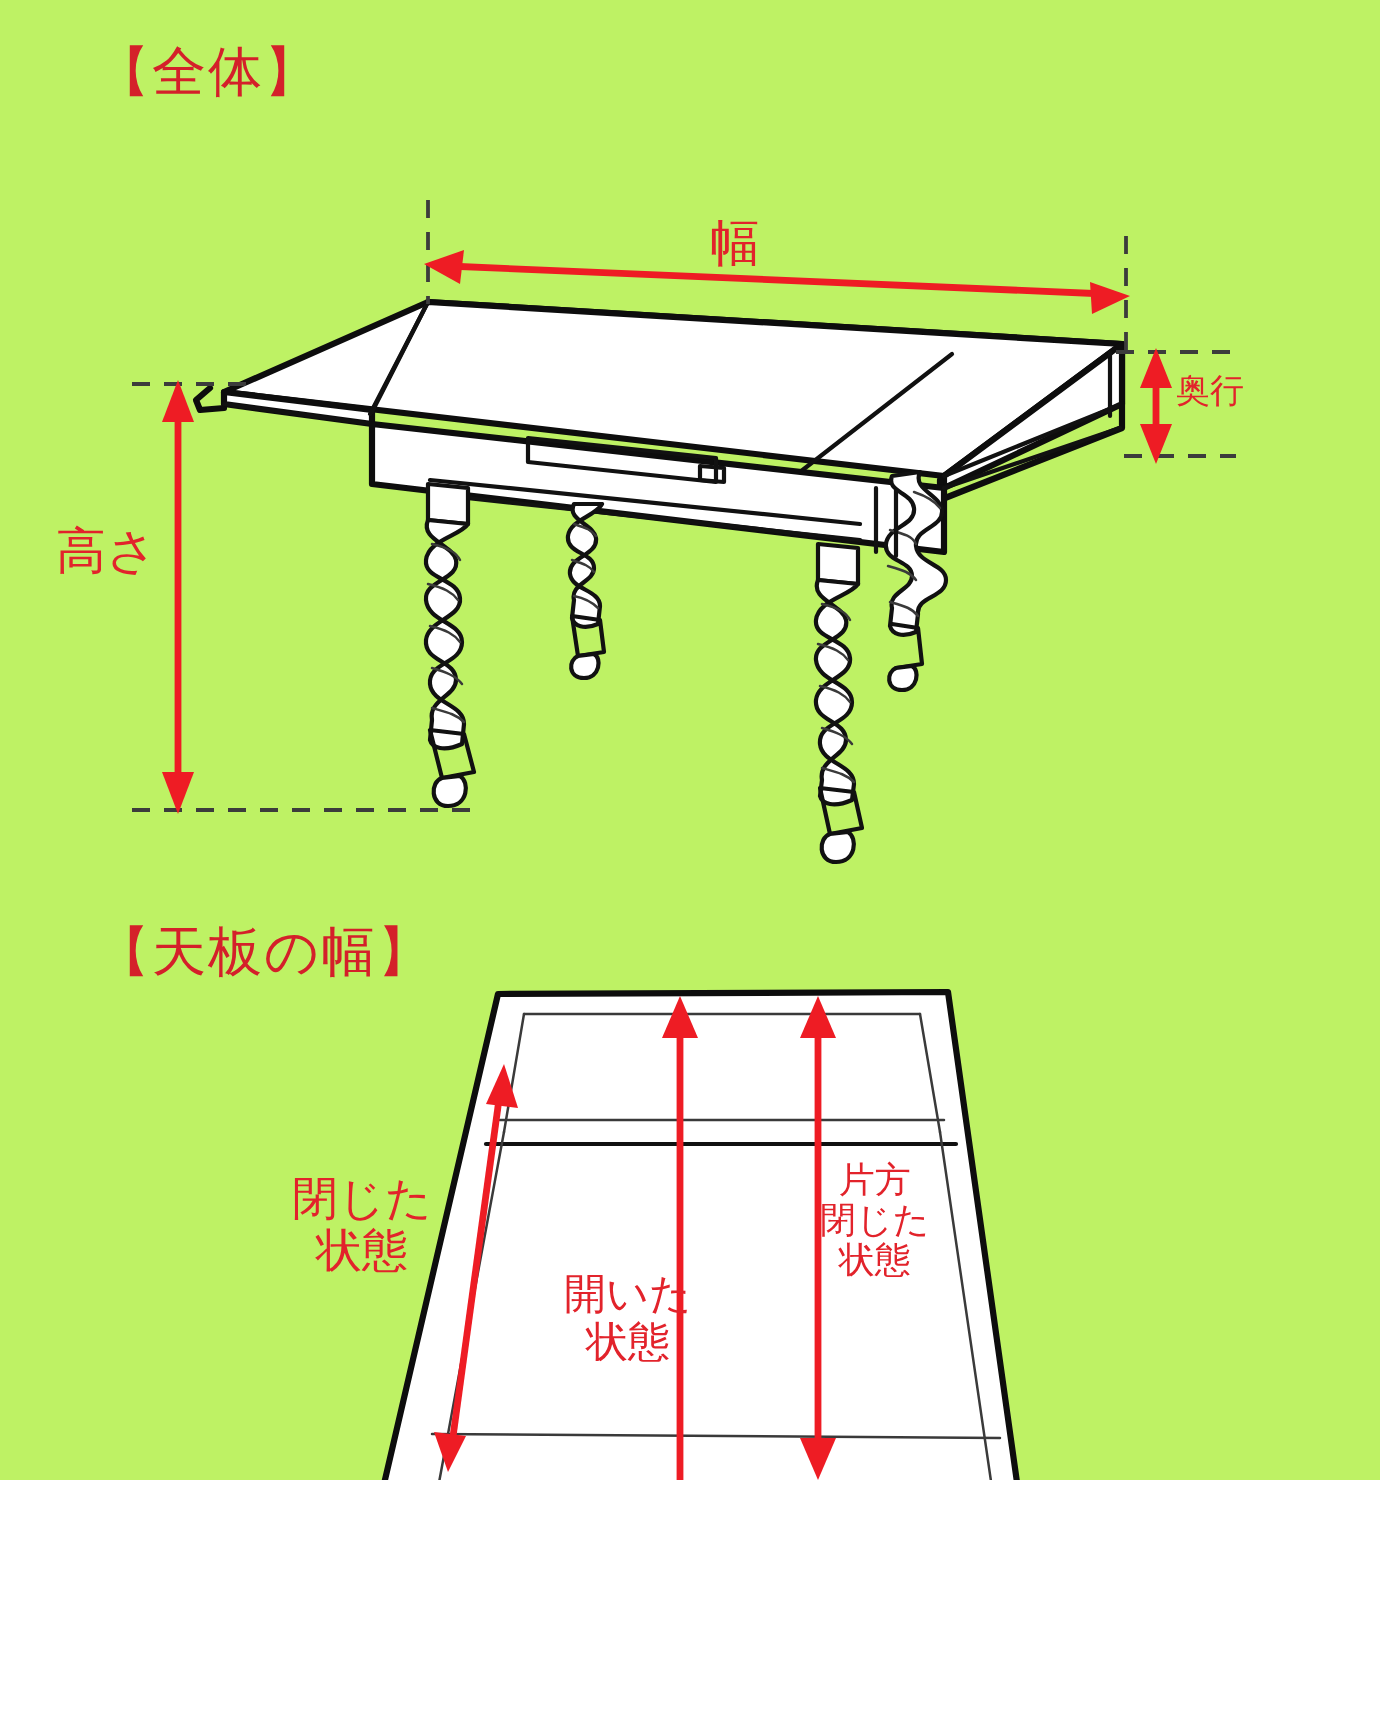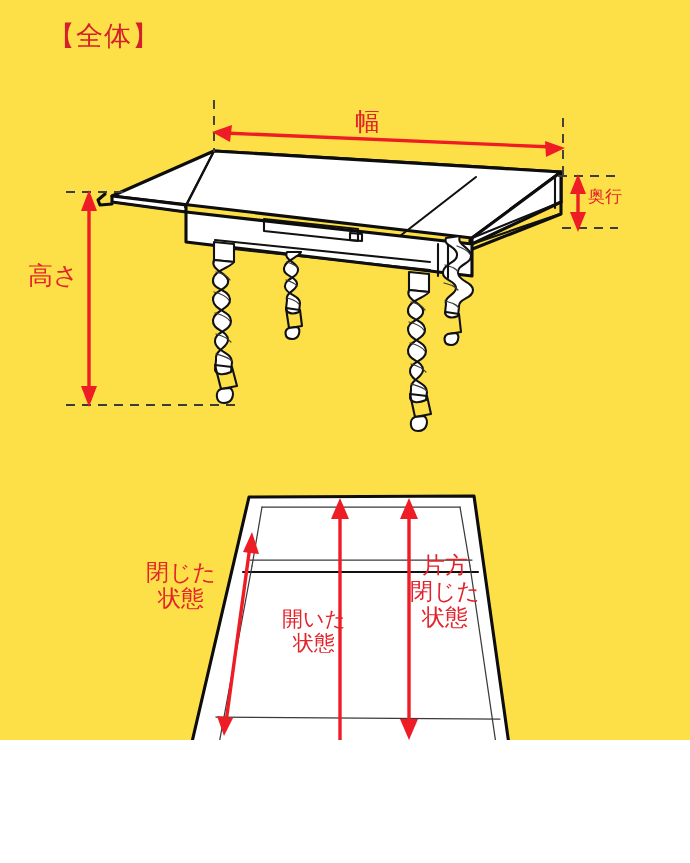--- a/index.html
+++ b/index.html
@@ -8,21 +8,21 @@
     padding: 0;
     background: #ffffff;
   }
   body {
     font-family: "Liberation Sans", "DejaVu Sans", sans-serif;
   }
   #page {
     position: relative;
     width: 690px;
     height: 740px;
-    background: #fde047;
+    background: #bef264;
     overflow: hidden;
   }
   .section-title {
     position: absolute;
     color: #d4202a;
     font-size: 27px;
     font-weight: 400;
     letter-spacing: 1px;
     white-space: nowrap;
     font-family: "DejaVu Sans", sans-serif;
@@ -32,29 +32,29 @@
 
   .dim-label {
     position: absolute;
     color: #e2232b;
     font-size: 24px;
     line-height: 1.08;
     white-space: nowrap;
     font-family: "DejaVu Sans", sans-serif;
     text-align: center;
   }
-  .dim-label.multiline { line-height: 1.12; }
+  .dim-label.multiline { line-height: 1.12; margin-top: 28px; }
 
   #label-width   { left: 355px; top: 108px; font-size: 25px; }
   #label-depth   { left: 588px; top: 187px; font-size: 17px; }
   #label-height  { left: 28px;  top: 262px; font-size: 25px; text-align: right; }
 
   #label-closed      { left: 146px; top: 560px; font-size: 23px; }
   #label-open        { left: 282px; top: 608px; font-size: 21px; }
-  #label-half-closed { left: 410px; top: 553px; font-size: 23px; }
+  #label-half-closed { left: 410px; top: 553px; font-size: 18px; }
 
   svg.layer {
     position: absolute;
     left: 0; top: 0;
     width: 690px;
     height: 863px;
     pointer-events: none;
   }
   .ink      { fill: none; stroke: #0d0d0d; stroke-width: 3.1; stroke-linejoin: round; stroke-linecap: round; }
   .ink-thin { fill: none; stroke: #111111; stroke-width: 2.1; stroke-linejoin: round; stroke-linecap: round; }
@@ -64,20 +64,21 @@
   .red-head  { fill: #ee1c24; stroke: none; }
   .guide     { fill: none; stroke: #3c3c3c; stroke-width: 1.9; stroke-dasharray: 9 7; stroke-linecap: butt; }
 </style>
 </head>
 <body>
 
 <div id="page">
 
   <div class="section-title" id="title-overall">【全体】</div>
 
+  <div class="section-title" id="title-top-width">【天板の幅】</div>
 
   <svg class="layer" viewBox="0 0 690 863">
 
     <g>
 
       <path class="white-fill ink" d="M 214,151 L 561,172 L 561,202 L 214,185 Z"></path>
 
       <path class="white-fill ink" d="M 214,151 L 561,172 L 472,238 L 112,196 Z"></path>
 
       <path class="white-fill ink" d="M 561,172 L 472,238 L 472,244 L 561,202 Z"></path>

